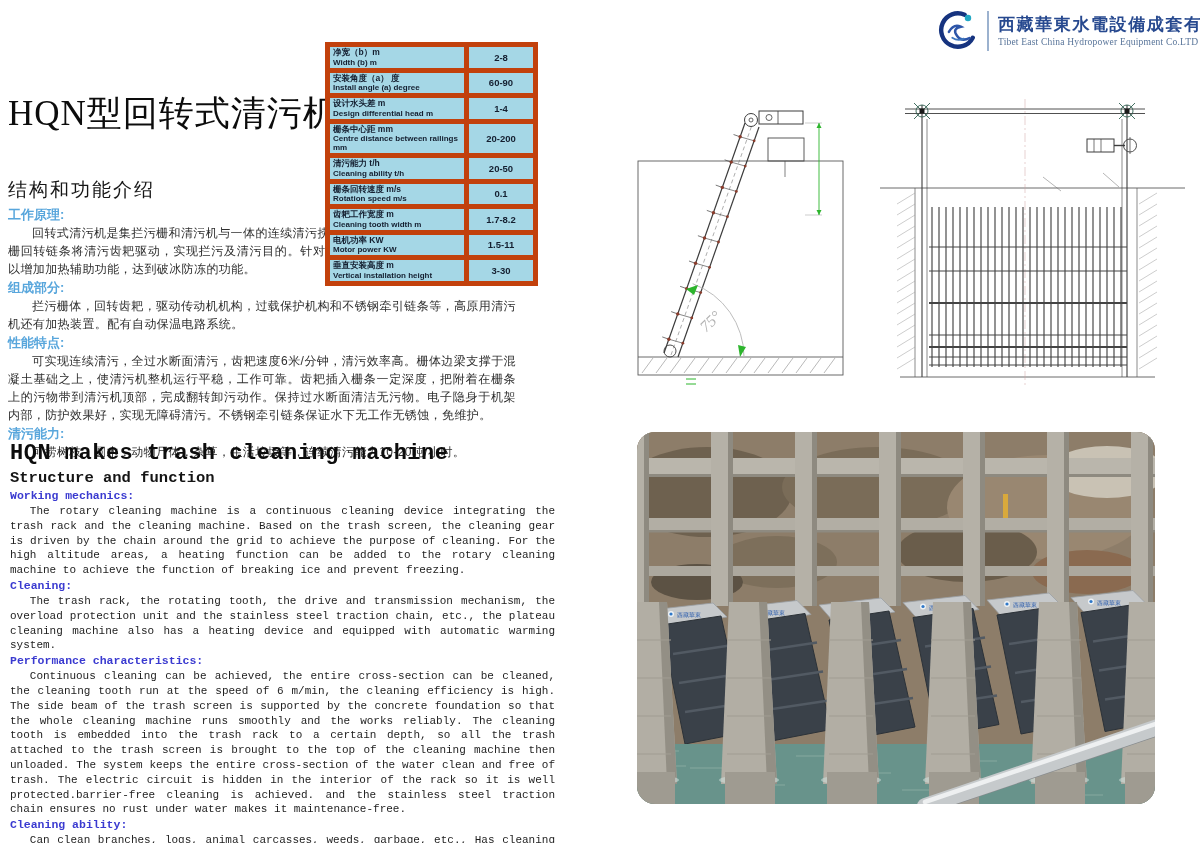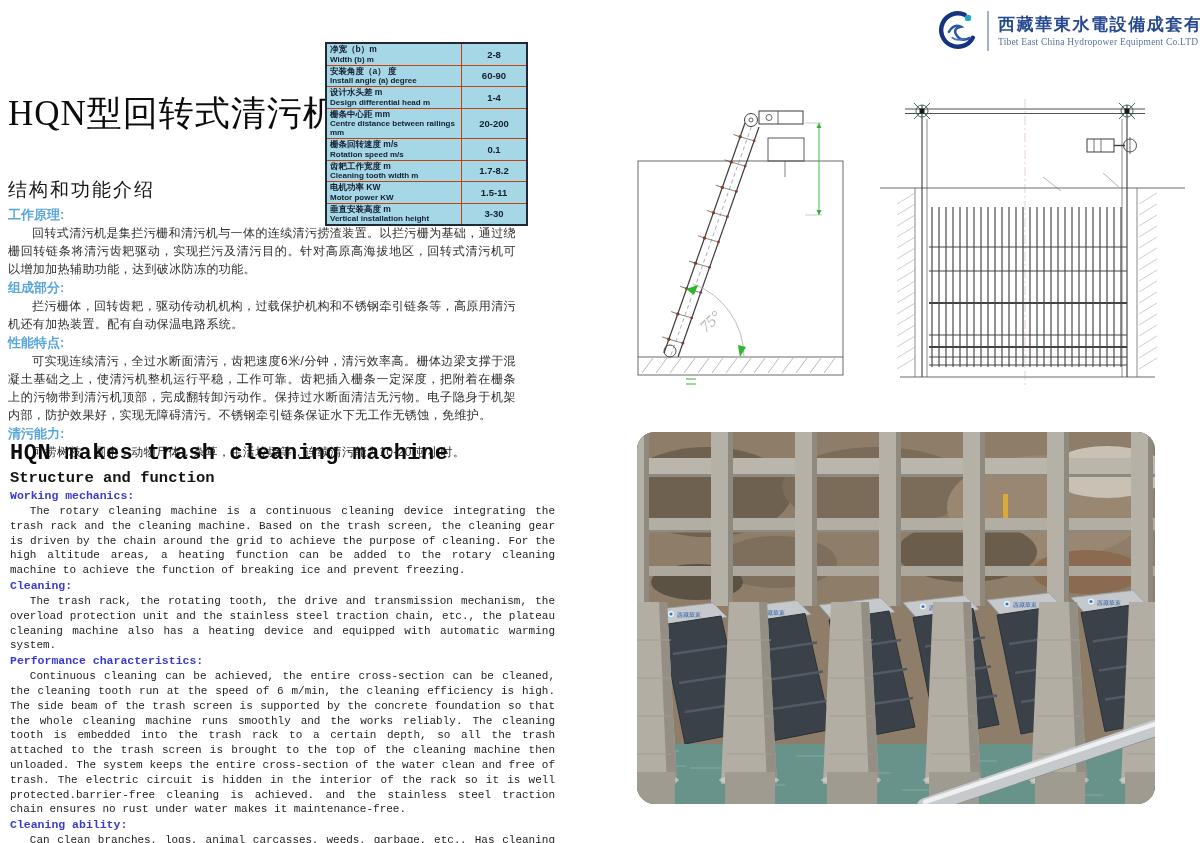--- a/index.html
+++ b/index.html
@@ -21,21 +21,21 @@
     font-size:35px;color:#0c0c0c;letter-spacing:1px;white-space:nowrap;}
   .cn-subtitle{position:absolute;left:8px;top:177px;font-family:"Liberation Serif",serif;
     font-size:19px;color:#151515;letter-spacing:2px;text-align:center;}
   .cn-body{position:absolute;left:8px;top:205px;width:508px;}
   .cn-label{font-size:13px;font-weight:bold;color:#58a6dc;line-height:16px;margin:2px 0 1px 0;}
   .cn-text{margin:0;font-size:12px;line-height:18px;color:#2e2e2e;text-align:justify;
     text-indent:2em;letter-spacing:.4px;}
   
   .spec-table{position:absolute;left:325px;top:42px;border-collapse:collapse;
     background:#a5d7e6;border:2px solid #1f2937;}
-  .spec-table td{border:1px solid #c2410c;vertical-align:middle;}
+  .spec-table td{border:5px solid #c2410c;vertical-align:middle;}
   .spec-label{width:128px;padding:1px 3px;}
   .spec-label .l-cn{font-size:8.5px;font-weight:bold;color:#141f30;line-height:9.5px;}
   .spec-label .l-en{font-size:8px;font-weight:bold;color:#141f30;line-height:9px;}
   .spec-value{width:62px;text-align:center;font-size:9.5px;font-weight:bold;color:#141f30;margin-top:28px;}
   
   .drawing{position:absolute;}
   #side-view{left:618px;top:95px;}
   #front-view{left:875px;top:95px;}
   
   .en-body{position:absolute;left:10px;top:441px;width:545px;font-family:"Liberation Mono",monospace;}
@@ -103,20 +103,27 @@
         <div class="l-en">Design differential head m</div>
       </td>
       <td class="spec-value">1-4</td>
     </tr>
     <tr>
       <td class="spec-label">
         <div class="l-cn">栅条中心距  mm</div>
         <div class="l-en">Centre distance between railings mm</div>
       </td>
       <td class="spec-value">20-200</td>
+    </tr>
+    <tr>
+      <td class="spec-label">
+        <div class="l-cn">清污能力  t/h</div>
+        <div class="l-en">Cleaning ability t/h</div>
+      </td>
+      <td class="spec-value">20-50</td>
     </tr>
     <tr>
       <td class="spec-label">
         <div class="l-cn">栅条回转速度  m/s</div>
         <div class="l-en">Rotation speed m/s</div>
       </td>
       <td class="spec-value">0.1</td>
     </tr>
     <tr>
       <td class="spec-label">

